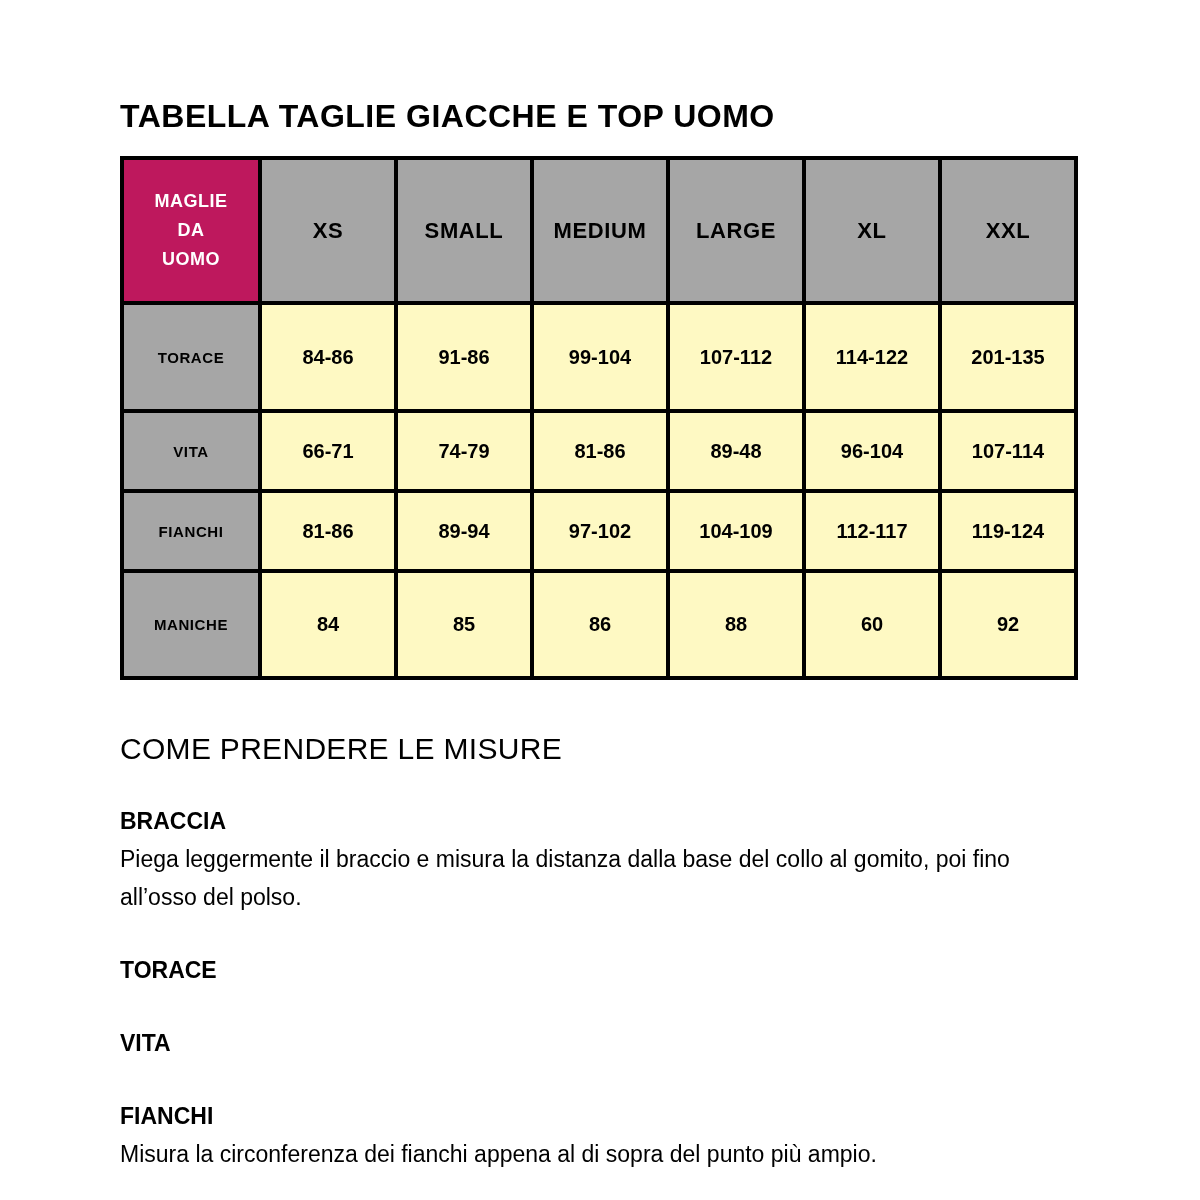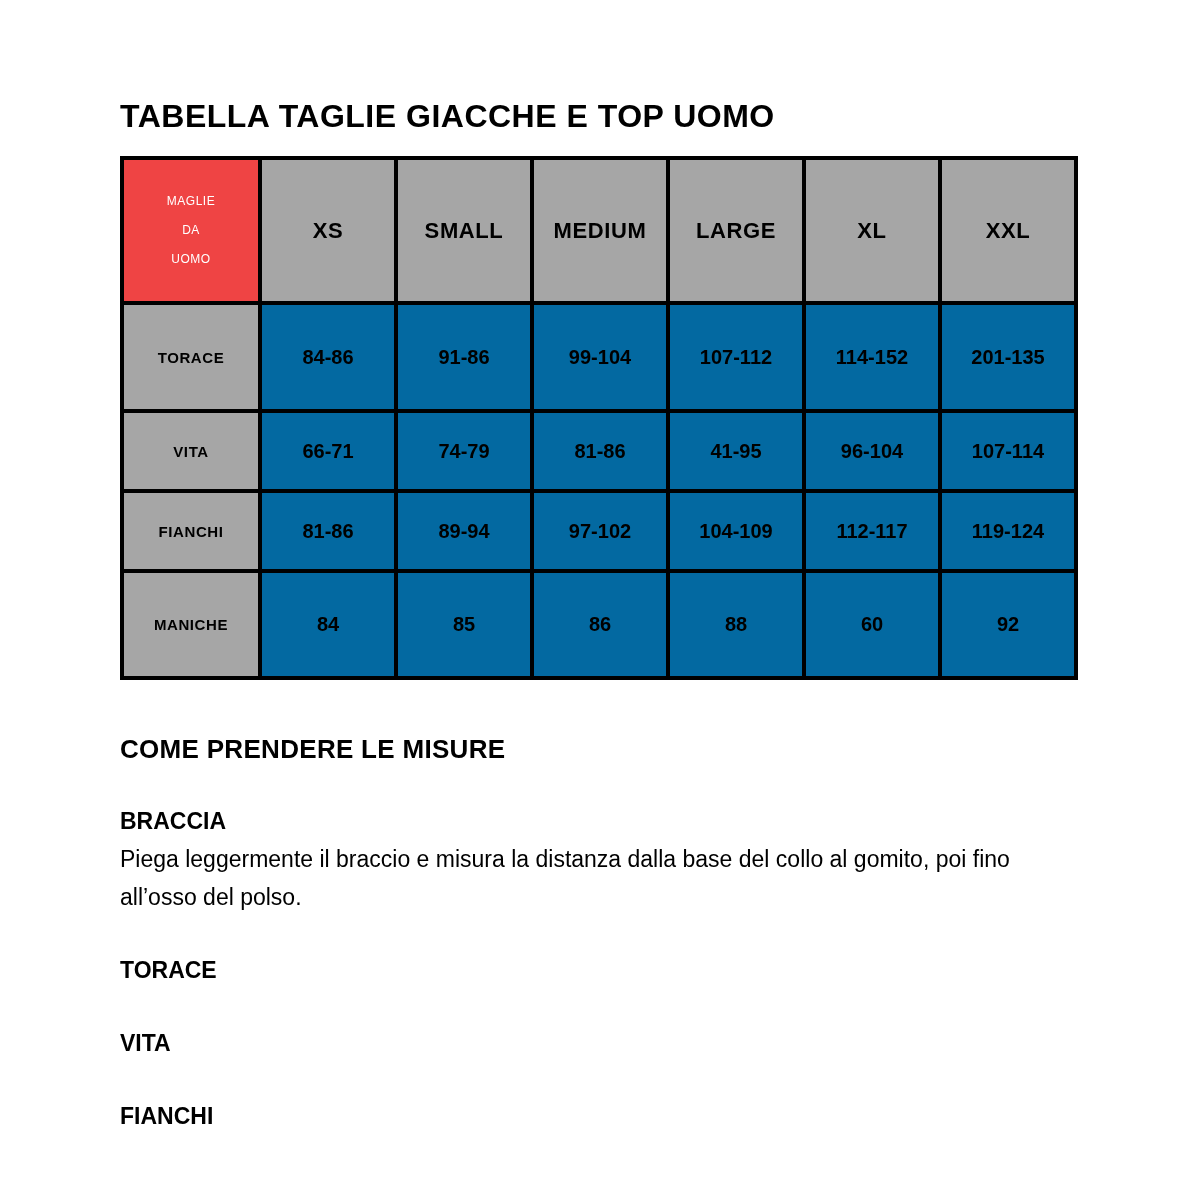--- a/index.html
+++ b/index.html
@@ -38,50 +38,50 @@
     text-align: center;
     vertical-align: middle;
     padding: 0;
   }
   tr.r-header  { height: 145px; }
   tr.r-torace  { height: 108px; }
   tr.r-vita    { height: 80px;  }
   tr.r-fianchi { height: 80px;  }
   tr.r-maniche { height: 107px; }
   th.corner-cell {
-    background: #ef4444;
+    background: #be185d;
     color: #ffffff;
-    font-size: 12px;
+    font-size: 18px;
     line-height: 29px;
-    font-weight: normal;
+    font-weight: bold;
     letter-spacing: 0.5px;
     white-space: pre-line;
   }
   th.size-col {
     background: #a6a6a6;
     font-size: 22px;
     font-weight: bold;
     letter-spacing: 0.6px;
   }
   td.row-label {
     background: #a6a6a6;
     font-size: 15px;
     font-weight: bold;
     letter-spacing: 0.6px;
   }
   td.value-cell {
-    background: #0369a1;
+    background: #fef9c3;
     font-size: 20px;
     font-weight: bold;
   }
   .section-heading {
     margin: 51px 0 14px 0;
-    font-size: 26px;
+    font-size: 30px;
     line-height: 36px;
-    font-weight: bold;
+    font-weight: normal;
     letter-spacing: 0.3px;
   }
   .instructions {
     font-size: 23px;
     line-height: 38px;
     max-width: 960px;
   }
   .instr-label {
     font-weight: bold;
     margin-top: 35px;
@@ -118,29 +118,29 @@
         <th class="size-col">LARGE</th>
         <th class="size-col">XL</th>
         <th class="size-col">XXL</th>
       </tr>
       <tr class="r-torace">
         <td class="row-label">TORACE</td>
         <td class="value-cell">84-86</td>
         <td class="value-cell">91-86</td>
         <td class="value-cell">99-104</td>
         <td class="value-cell">107-112</td>
-        <td class="value-cell">114-152</td>
+        <td class="value-cell">114-122</td>
         <td class="value-cell">201-135</td>
       </tr>
       <tr class="r-vita">
         <td class="row-label">VITA</td>
         <td class="value-cell">66-71</td>
         <td class="value-cell">74-79</td>
         <td class="value-cell">81-86</td>
-        <td class="value-cell">41-95</td>
+        <td class="value-cell">89-48</td>
         <td class="value-cell">96-104</td>
         <td class="value-cell">107-114</td>
       </tr>
       <tr class="r-fianchi">
         <td class="row-label">FIANCHI</td>
         <td class="value-cell">81-86</td>
         <td class="value-cell">89-94</td>
         <td class="value-cell">97-102</td>
         <td class="value-cell">104-109</td>
         <td class="value-cell">112-117</td>
@@ -159,15 +159,16 @@
   </table>
 
   <h2 class="section-heading">COME PRENDERE LE MISURE</h2>
 
   <div class="instructions">
     <div class="instr-label">BRACCIA</div>
     <div class="instr-text">Piega leggermente il braccio e misura la distanza dalla base del collo al gomito, poi fino all’osso del polso.</div>
     <div class="instr-label">TORACE</div>
     <div class="instr-label">VITA</div>
     <div class="instr-label">FIANCHI</div>
+    <div class="instr-text">Misura la circonferenza dei fianchi appena al di sopra del punto più ampio.</div>
   </div>
 
 </div>
 
 </body></html>

